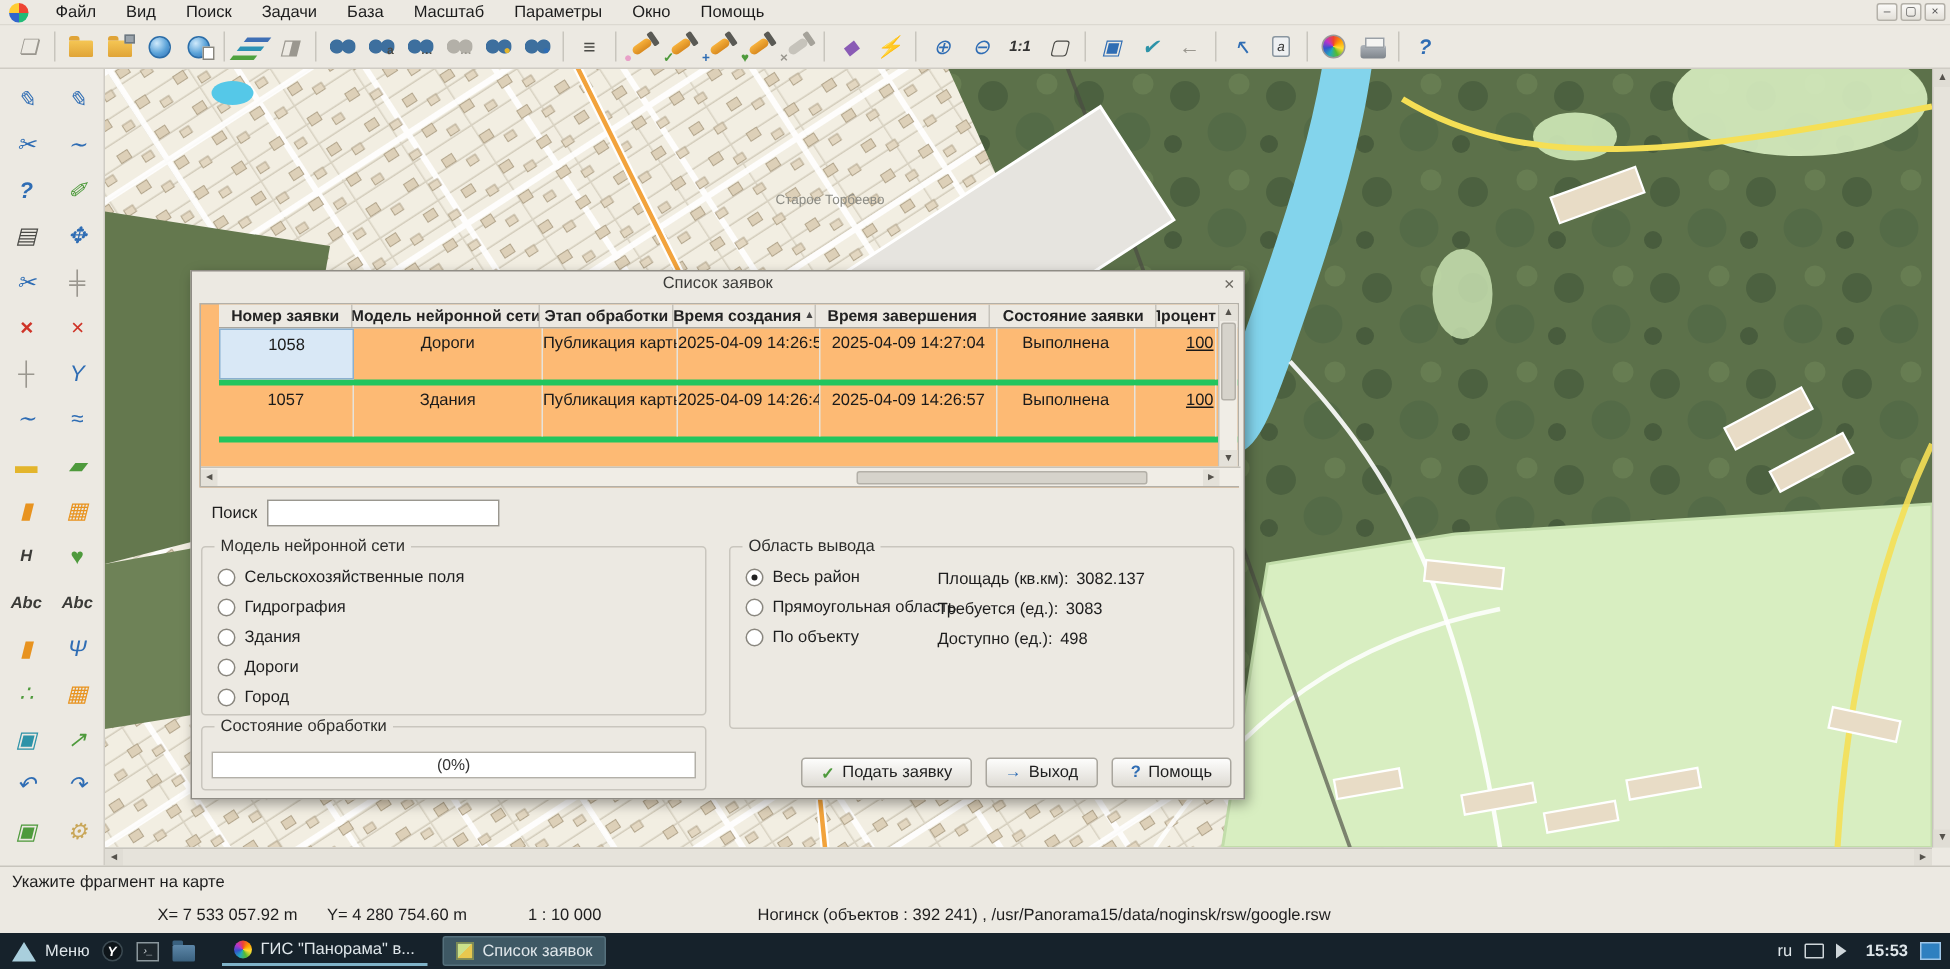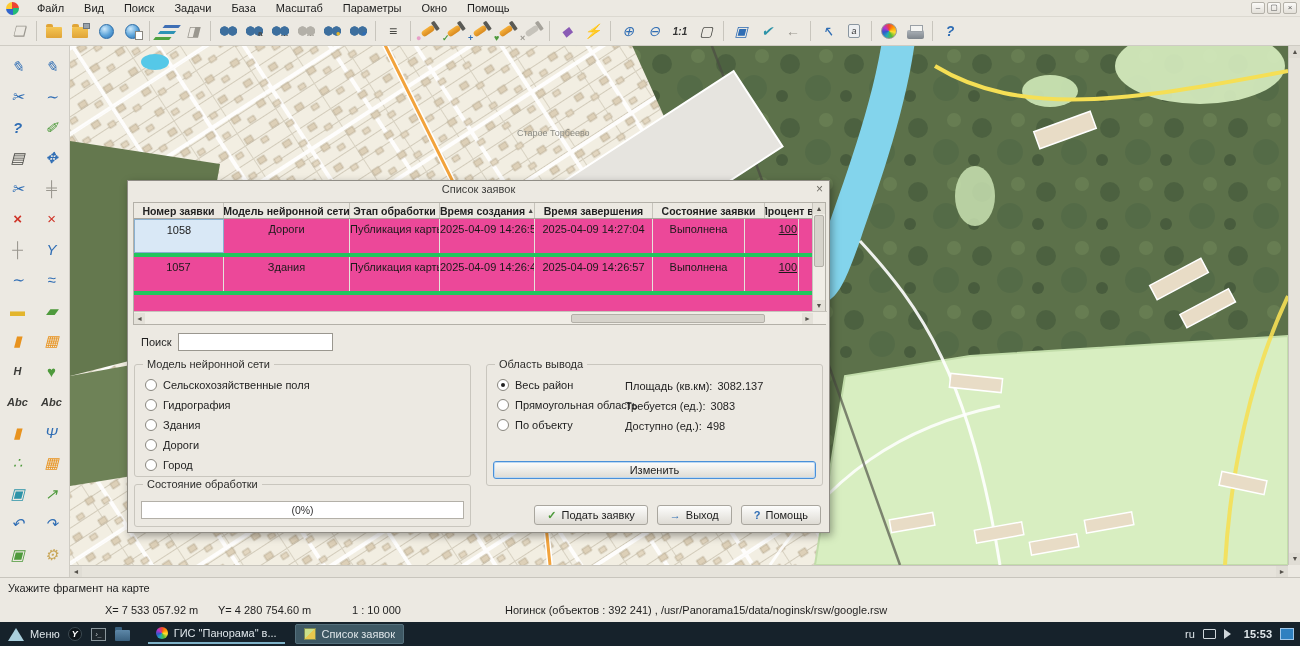--- a/index.html
+++ b/index.html
@@ -61,21 +61,21 @@
   .map-vscroll { position:absolute; right:0; top:46px; width:12px; height:519px; background:#e6e3db; border-left:1px solid #c8c5bd; z-index:5; }
   .map-hscroll { position:absolute; left:70px; top:565px; width:1218px; height:12px; background:#e6e3db; border-top:1px solid #c8c5bd; z-index:5; }
   .sarrow { position:absolute; font-size:7px; color:#55524c; width:12px; height:12px; text-align:center; line-height:12px; background:#e0ddd5; }
   .map-vscroll .up { top:0; } .map-vscroll .dn { bottom:0; }
   .map-hscroll .lf { left:0; } .map-hscroll .rt { right:0; }
 
   
   .dialog { position:absolute; left:127px; top:180px; width:703px; height:353px; background:#ece9e2; border:1px solid #8f8c85; box-shadow:2px 3px 8px rgba(0,0,0,.35); z-index:40; font-size:11px; color:#1e1e1e; }
   .dlg-title { height:17px; text-align:center; font-size:11px; color:#3c3c3a; line-height:17px; position:relative; }
   .dlg-close { position:absolute; right:6px; top:0; font-size:12px; color:#6e6b64; cursor:default; }
-  .tablewrap { position:absolute; left:5px; top:21px; width:693px; height:123px; background:#ec4899; border:1px solid #b3b0a8; }
+  .tablewrap { position:absolute; left:5px; top:21px; width:693px; height:123px; background:#fdba74; border:1px solid #b3b0a8;padding-left:12px; }
   .thead { display:flex; height:16px; background:#ece9e2; border-bottom:1px solid #a9a69e; font-weight:bold; font-size:10.5px; color:#222; }
   .thead .hc { border-right:1px solid #c6c3bb; display:flex; align-items:center; justify-content:center; gap:2px; overflow:hidden; white-space:nowrap; }
   .sortmark { font-size:7px; color:#444; }
   .trow { display:flex; height:38px; border-bottom:4px solid #22c55e; font-size:11px; color:#1a1a1a; }
   .trow .tc { border-right:1px solid #e6e3db; text-align:center; padding-top:4px; overflow:hidden; white-space:nowrap; }
   .tc.sel { background:#d9e8f6; border:1px solid #8ab0d0; }
   .tc.num { text-align:right; padding-right:1px;text-decoration:underline; }
   .tv-scroll { position:absolute; right:0; top:0; width:13px; height:108px; background:#f0ede6; border-left:1px solid #c6c3bb; }
   .tv-scroll .a { position:absolute; left:0; width:12px; height:11px; font-size:7px; text-align:center; line-height:11px; color:#55524c; background:#e4e1d9; }
   .tv-scroll .a.up{top:0} .tv-scroll .a.dn{bottom:0}
@@ -582,21 +582,20 @@
           <span>3082.137</span>
         </div>
       <div class="statline" style="top:35px">
           <span>Требуется (ед.):</span>
           <span>3083</span>
         </div>
       <div class="statline" style="top:55px">
           <span>Доступно (ед.):</span>
           <span>498</span>
         </div>
-      <button class="btn focus" style="top:96px">Изменить</button>
     </div>
 
     <div class="dlg-buttons">
       <button class="btn">
           <span class="bico c-green">✓</span>
           <span>Подать заявку</span>
         </button>
       <button class="btn">
           <span class="bico c-blue">→</span>
           <span>Выход</span>

